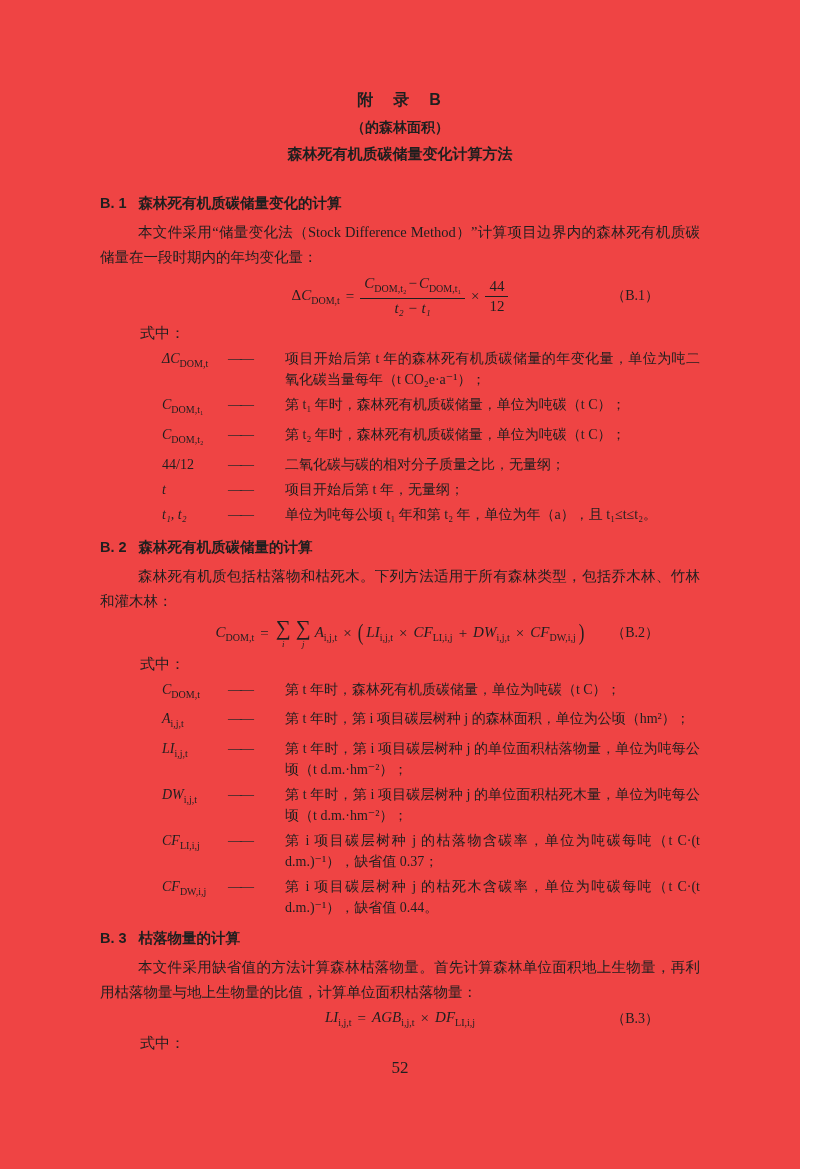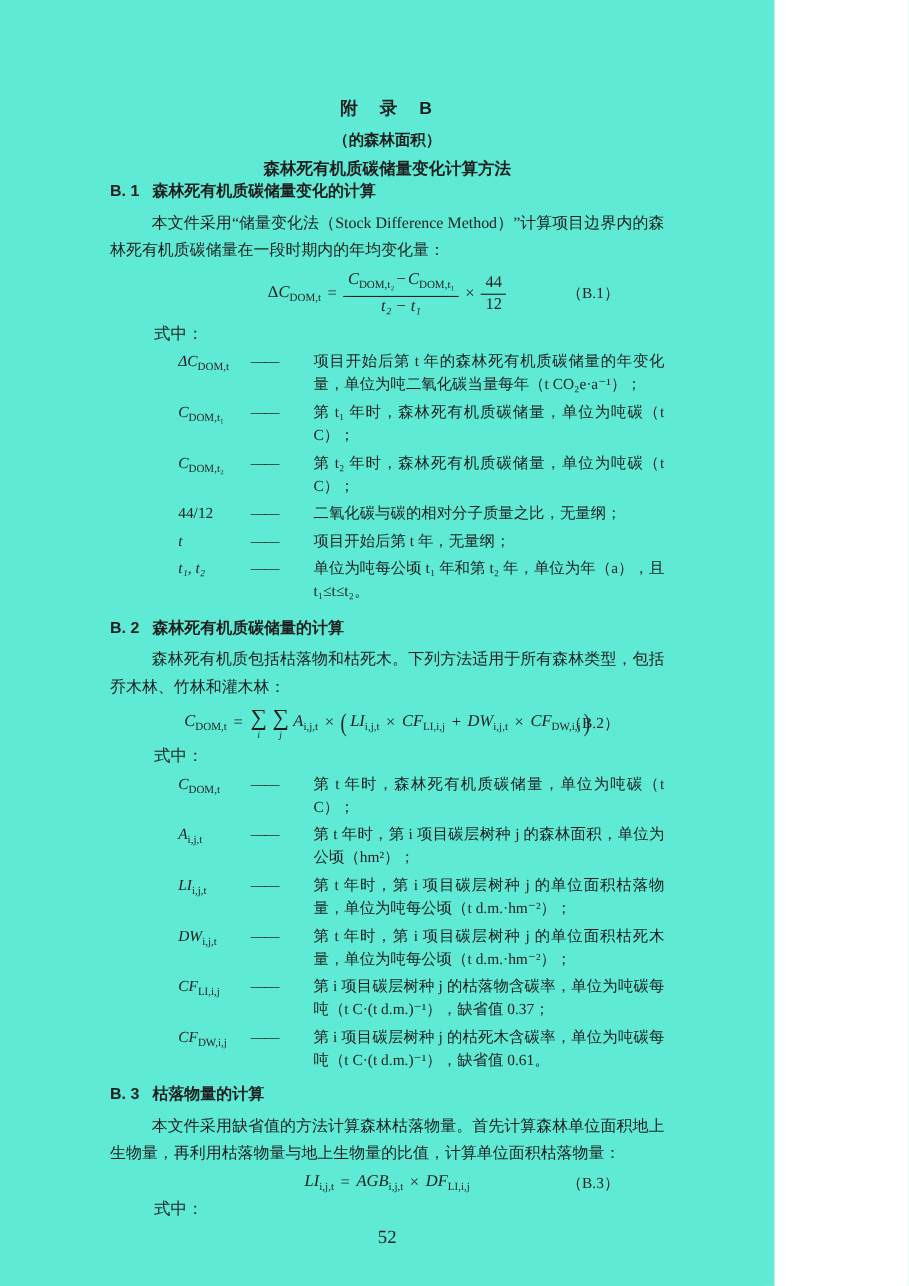--- a/index.html
+++ b/index.html
@@ -4,41 +4,41 @@
 <style>
   * { margin: 0; padding: 0; box-sizing: border-box; }
   html, body { background: #ffffff; }
   body {
     width: 826px; height: 1169px;
     font-family: "Liberation Serif", "DejaVu Serif", serif;
     color: #1f1f1f;
     position: relative;
     overflow: hidden;
   }
-  .page { position: relative; width: 704px; height: 1169px; background: #5eead4; }
+  .page { position: relative; width: 800px; height: 1169px; background: #ef4444; }
   .content { padding: 90px 100px 0 100px; }
 
   
   .doc-title {
     text-align: center;
     font-family: "Liberation Sans", "DejaVu Sans", sans-serif;
     font-weight: bold;
     line-height: 20px;
   }
   .t1 { font-size: 16px; letter-spacing: 2px; }
   .t2 { font-size: 14px; margin-top: 7px; }
   .t3 { font-size: 15px; margin-top: 7px; }
 
   
   .sec-heading {
     font-family: "Liberation Sans", "DejaVu Sans", sans-serif;
     font-weight: bold;
     font-size: 14.5px;
     line-height: 20px;
-    margin-top: 0;
+    margin-top: 29px;
   }
   .sec-heading .h-num { margin-right: 12px; }
 
   
   .para {
     margin-top: 7px;
     font-size: 14.5px;
     line-height: 25px;
     text-align: justify;
     text-indent: 38px;
@@ -208,21 +208,21 @@
         <span class="def-desc">第 t 年时，第 i 项目碳层树种 j 的单位面积枯死木量，单位为吨每公顷（t d.m.·hm⁻²）；</span>
       </div>
       <div class="def-row">
         <span class="def-sym"><span class="vi">CF</span><sub class="ss">LI,i,j</sub></span>
         <span class="def-dash">——</span>
         <span class="def-desc">第 i 项目碳层树种 j 的枯落物含碳率，单位为吨碳每吨（t C·(t d.m.)⁻¹），缺省值 0.37；</span>
       </div>
       <div class="def-row">
         <span class="def-sym"><span class="vi">CF</span><sub class="ss">DW,i,j</sub></span>
         <span class="def-dash">——</span>
-        <span class="def-desc">第 i 项目碳层树种 j 的枯死木含碳率，单位为吨碳每吨（t C·(t d.m.)⁻¹），缺省值 0.61。</span>
+        <span class="def-desc">第 i 项目碳层树种 j 的枯死木含碳率，单位为吨碳每吨（t C·(t d.m.)⁻¹），缺省值 0.44。</span>
       </div>
     </div>
 
     <div class="sec-heading" style="margin-top:10px;">
       <span class="h-num">B. 3</span><span class="h-text">枯落物量的计算</span>
     </div>
 
     <div class="para">本文件采用缺省值的方法计算森林枯落物量。首先计算森林单位面积地上生物量，再利用枯落物量与地上生物量的比值，计算单位面积枯落物量：</div>
 
     <div class="formula">

